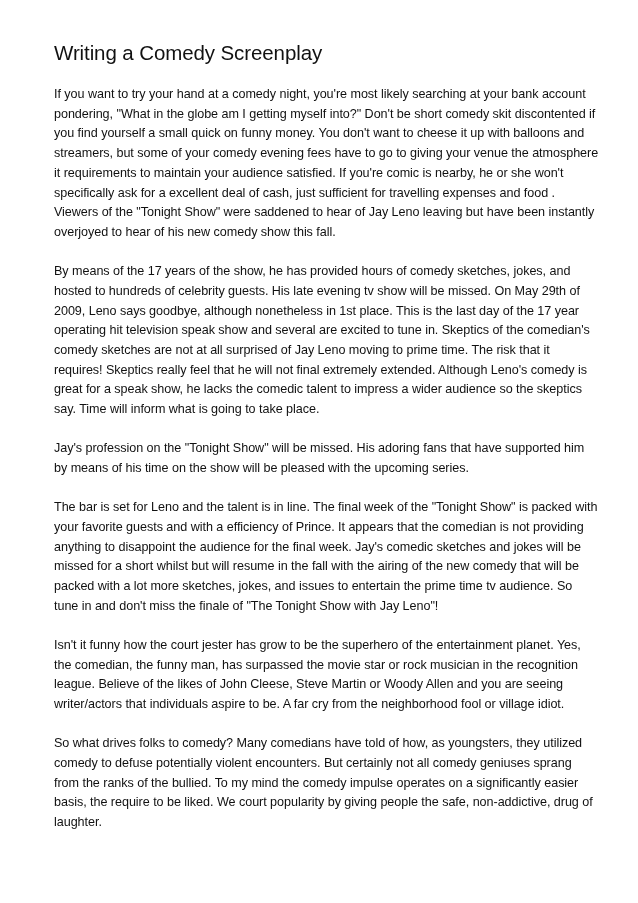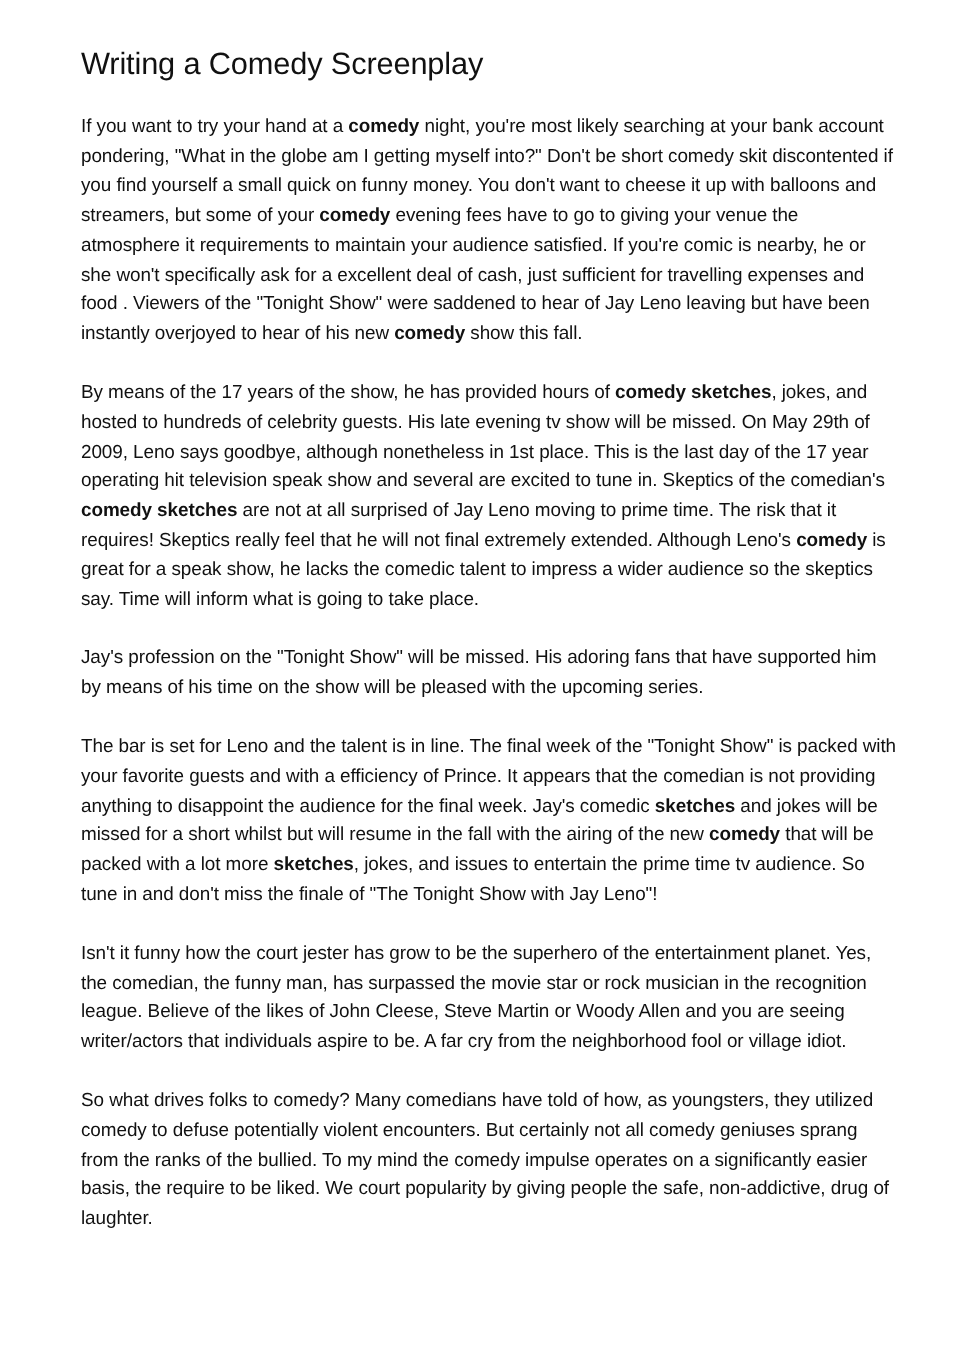--- a/index.html
+++ b/index.html
@@ -17,34 +17,34 @@
     }
     .page {
       position: absolute;
       left: 54px;
       top: 26px;
       width: 545px;
     }
     .doc-title {
       font-size: 20.5px;
       font-weight: normal;
-      margin: 3px 0 18px 0;
+      margin: 13px 0 18px 0;
       line-height: 28px;
       letter-spacing: -0.1px;
       color: #111;
     }
     .para {
       font-size: 12.6px;
       line-height: 19.7px;
       margin: 0 0 19.5px 0;
       letter-spacing: -0.05px;
       word-spacing: 0px;
     }
     .para b {
-      font-weight: bold;
+      font-weight: normal;
     }
   </style>
 </head>
 <body>
 
 <div class="page">
   <h1 class="doc-title">Writing a Comedy Screenplay</h1>
 
   <p class="para">
     <span>If you want to try your hand at a </span><b>comedy</b><span> night, you're most likely searching at your bank account pondering, "What in the globe am I getting myself into?" Don't be short comedy skit discontented if you find yourself a small quick on funny money. You don't want to cheese it up with balloons and streamers, but some of your </span><b>comedy</b><span> evening fees have to go to giving your venue the atmosphere it requirements to maintain your audience satisfied. If you're comic is nearby, he or she won't specifically ask for a excellent deal of cash, just sufficient for travelling expenses and food . Viewers of the "Tonight Show" were saddened to hear of Jay Leno leaving but have been instantly overjoyed to hear of his new </span><b>comedy</b><span> show this fall.</span>

